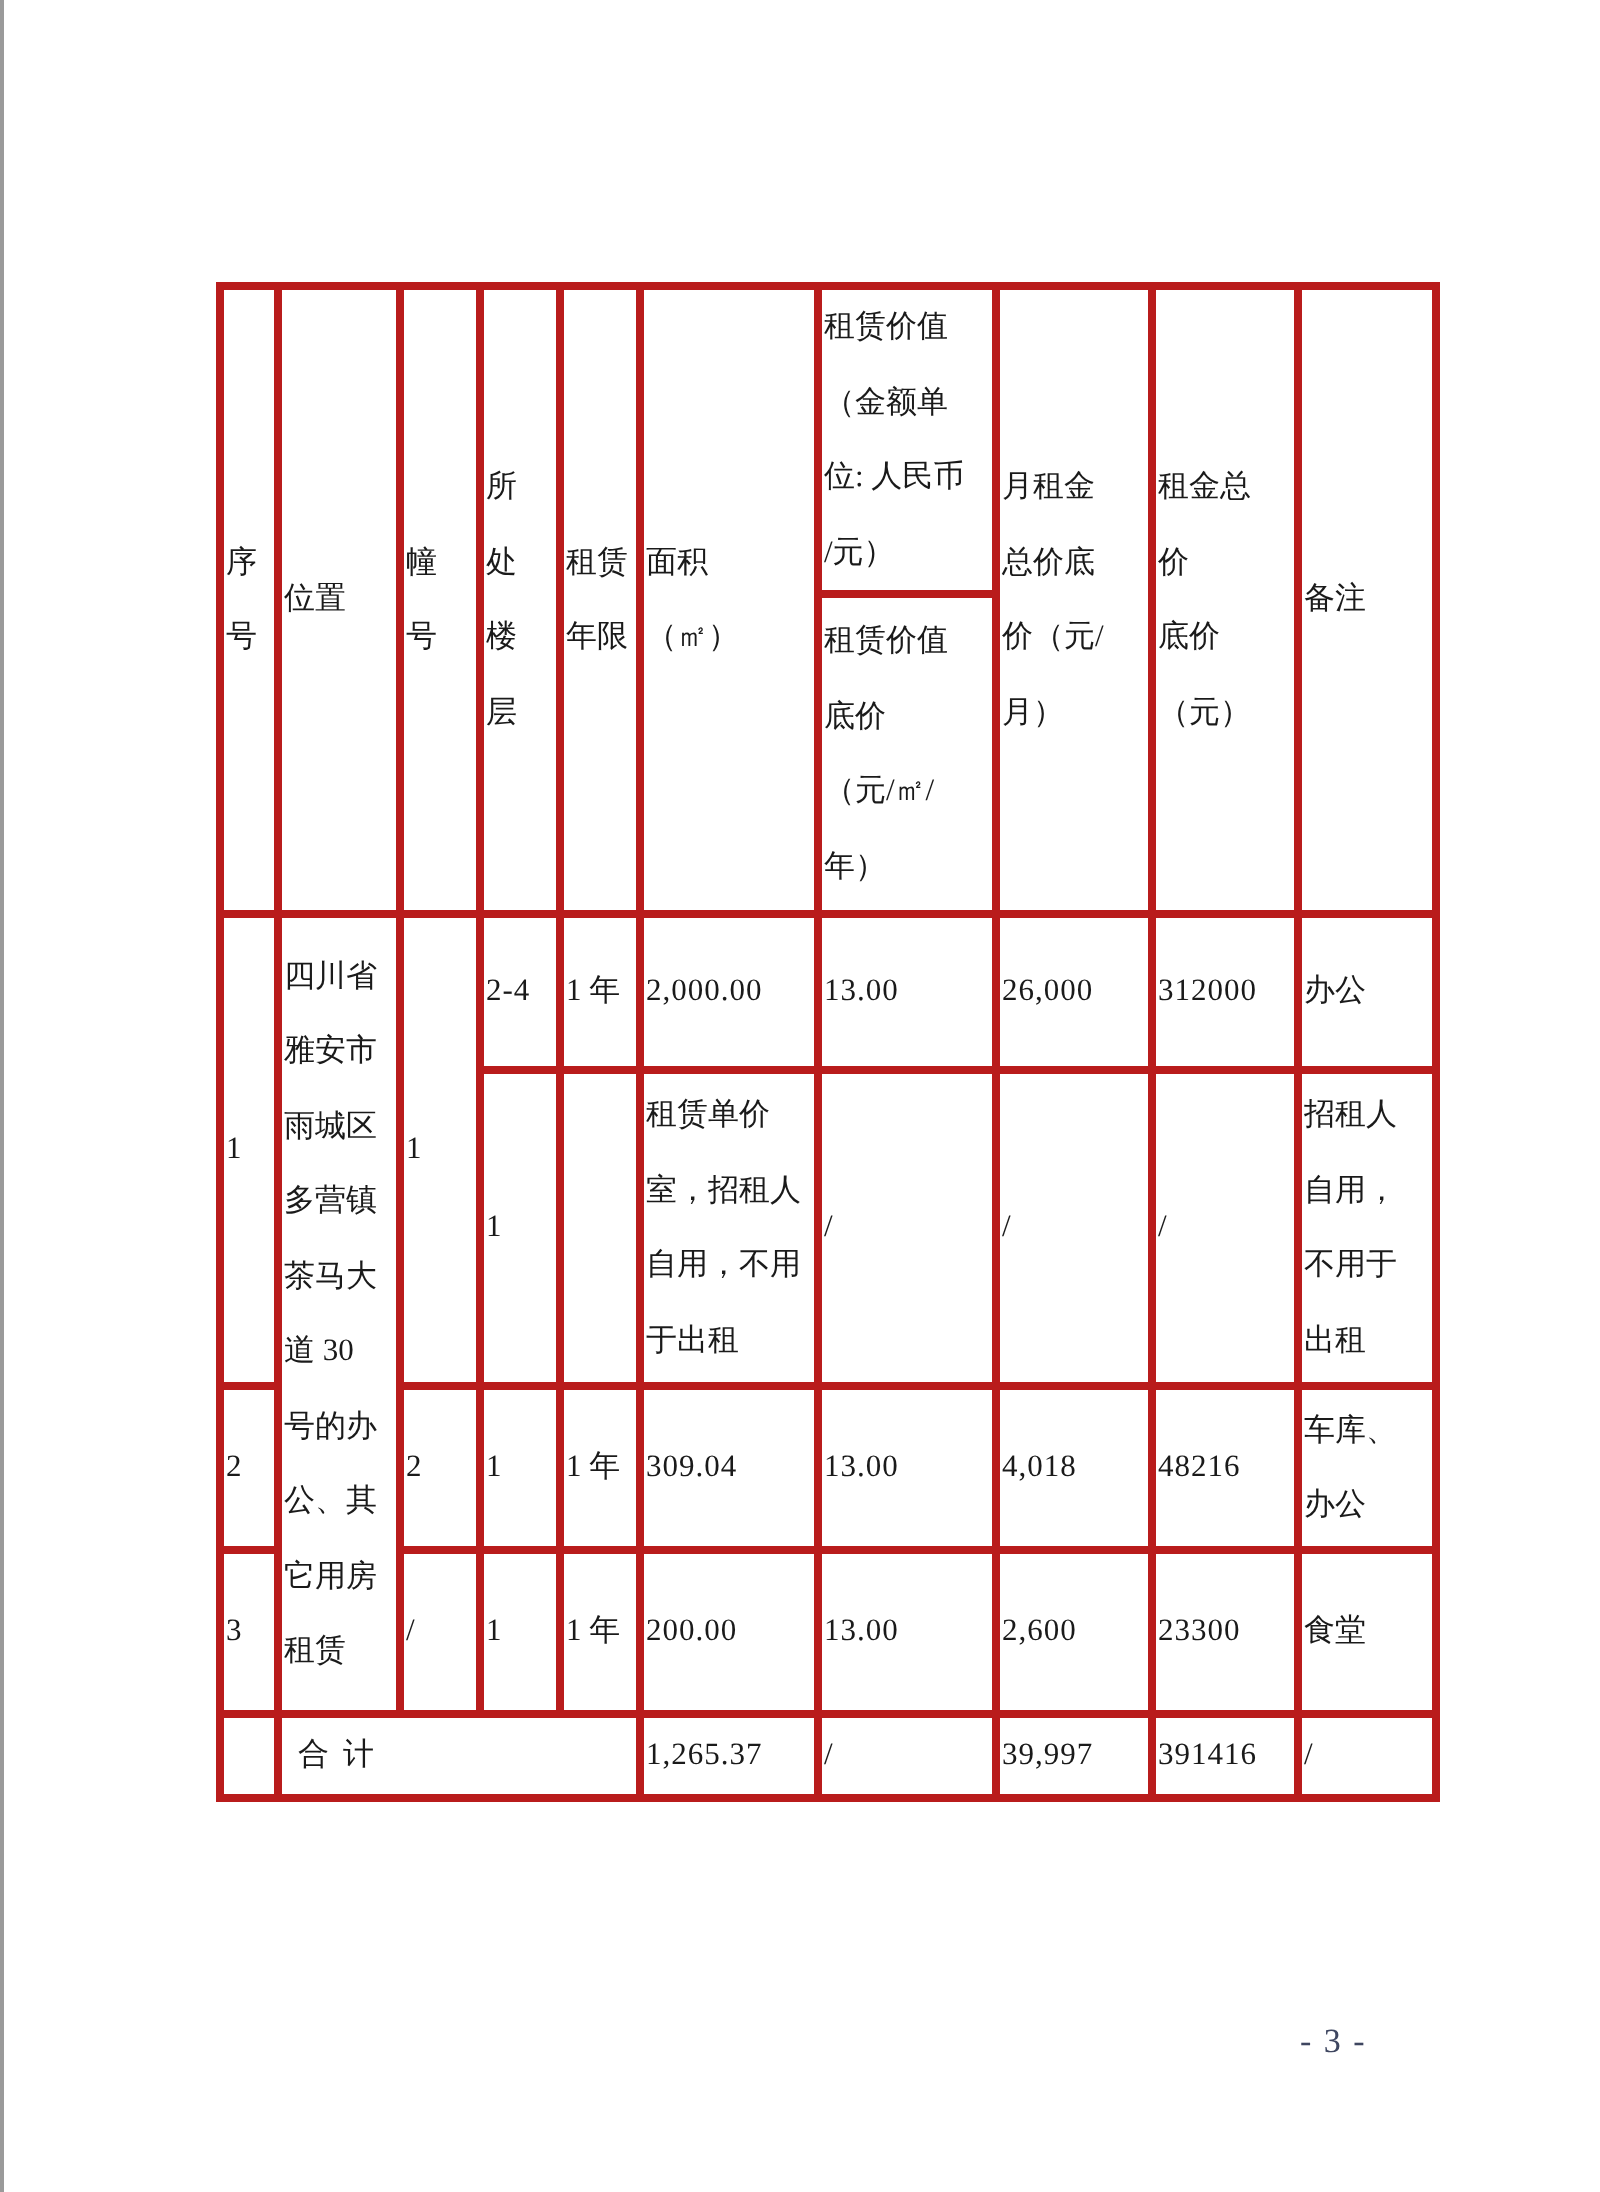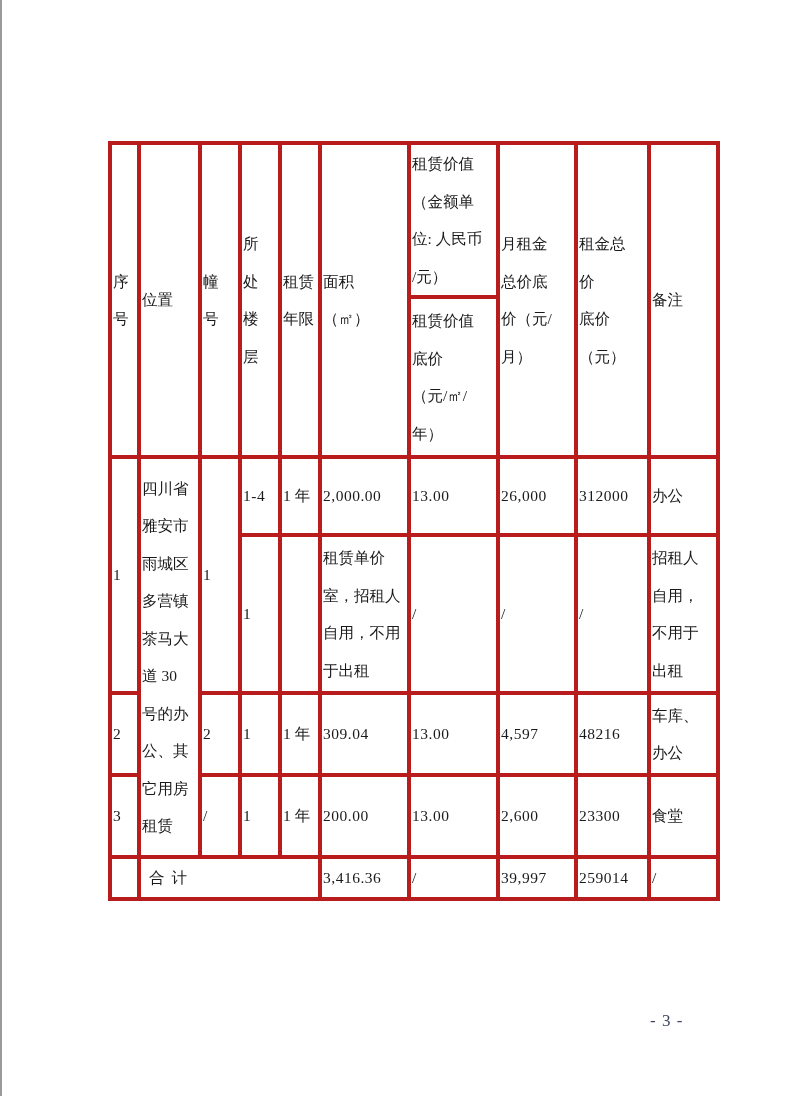--- a/index.html
+++ b/index.html
@@ -127,21 +127,21 @@
 雅安市
 雨城区
 多营镇
 茶马大
 道 30
 号的办
 公、其
 它用房
 租赁</td>
       <td rowspan="2" class="num">1</td>
-      <td class="num">1-4</td>
+      <td class="num">2-4</td>
       <td>1 年</td>
       <td class="num">2,000.00</td>
       <td class="num">13.00</td>
       <td class="num">26,000</td>
       <td class="num">312000</td>
       <td>办公</td>
     </tr>
 
     <tr class="row-1b">
       <td class="num">1</td>
@@ -159,44 +159,44 @@
 出租</td>
     </tr>
 
     <tr class="row-2">
       <td class="num">2</td>
       <td class="num">2</td>
       <td class="num">1</td>
       <td>1 年</td>
       <td class="num">309.04</td>
       <td class="num">13.00</td>
-      <td class="num">4,597</td>
+      <td class="num">4,018</td>
       <td class="num">48216</td>
       <td>车库、
 办公</td>
     </tr>
 
     <tr class="row-3">
       <td class="num">3</td>
       <td class="num">/</td>
       <td class="num">1</td>
       <td>1 年</td>
       <td class="num">200.00</td>
       <td class="num">13.00</td>
       <td class="num">2,600</td>
       <td class="num">23300</td>
       <td>食堂</td>
     </tr>
 
     <tr class="row-total">
       <td></td>
       <td colspan="4" class="total-label-cell">合计</td>
-      <td class="num">3,416.36</td>
+      <td class="num">1,265.37</td>
       <td class="num">/</td>
       <td class="num">39,997</td>
-      <td class="num">259014</td>
+      <td class="num">391416</td>
       <td>/</td>
     </tr>
   </tbody>
     </table>
 
   <div class="page-number">- 3 -</div>
 </div>
 
 </body></html>

